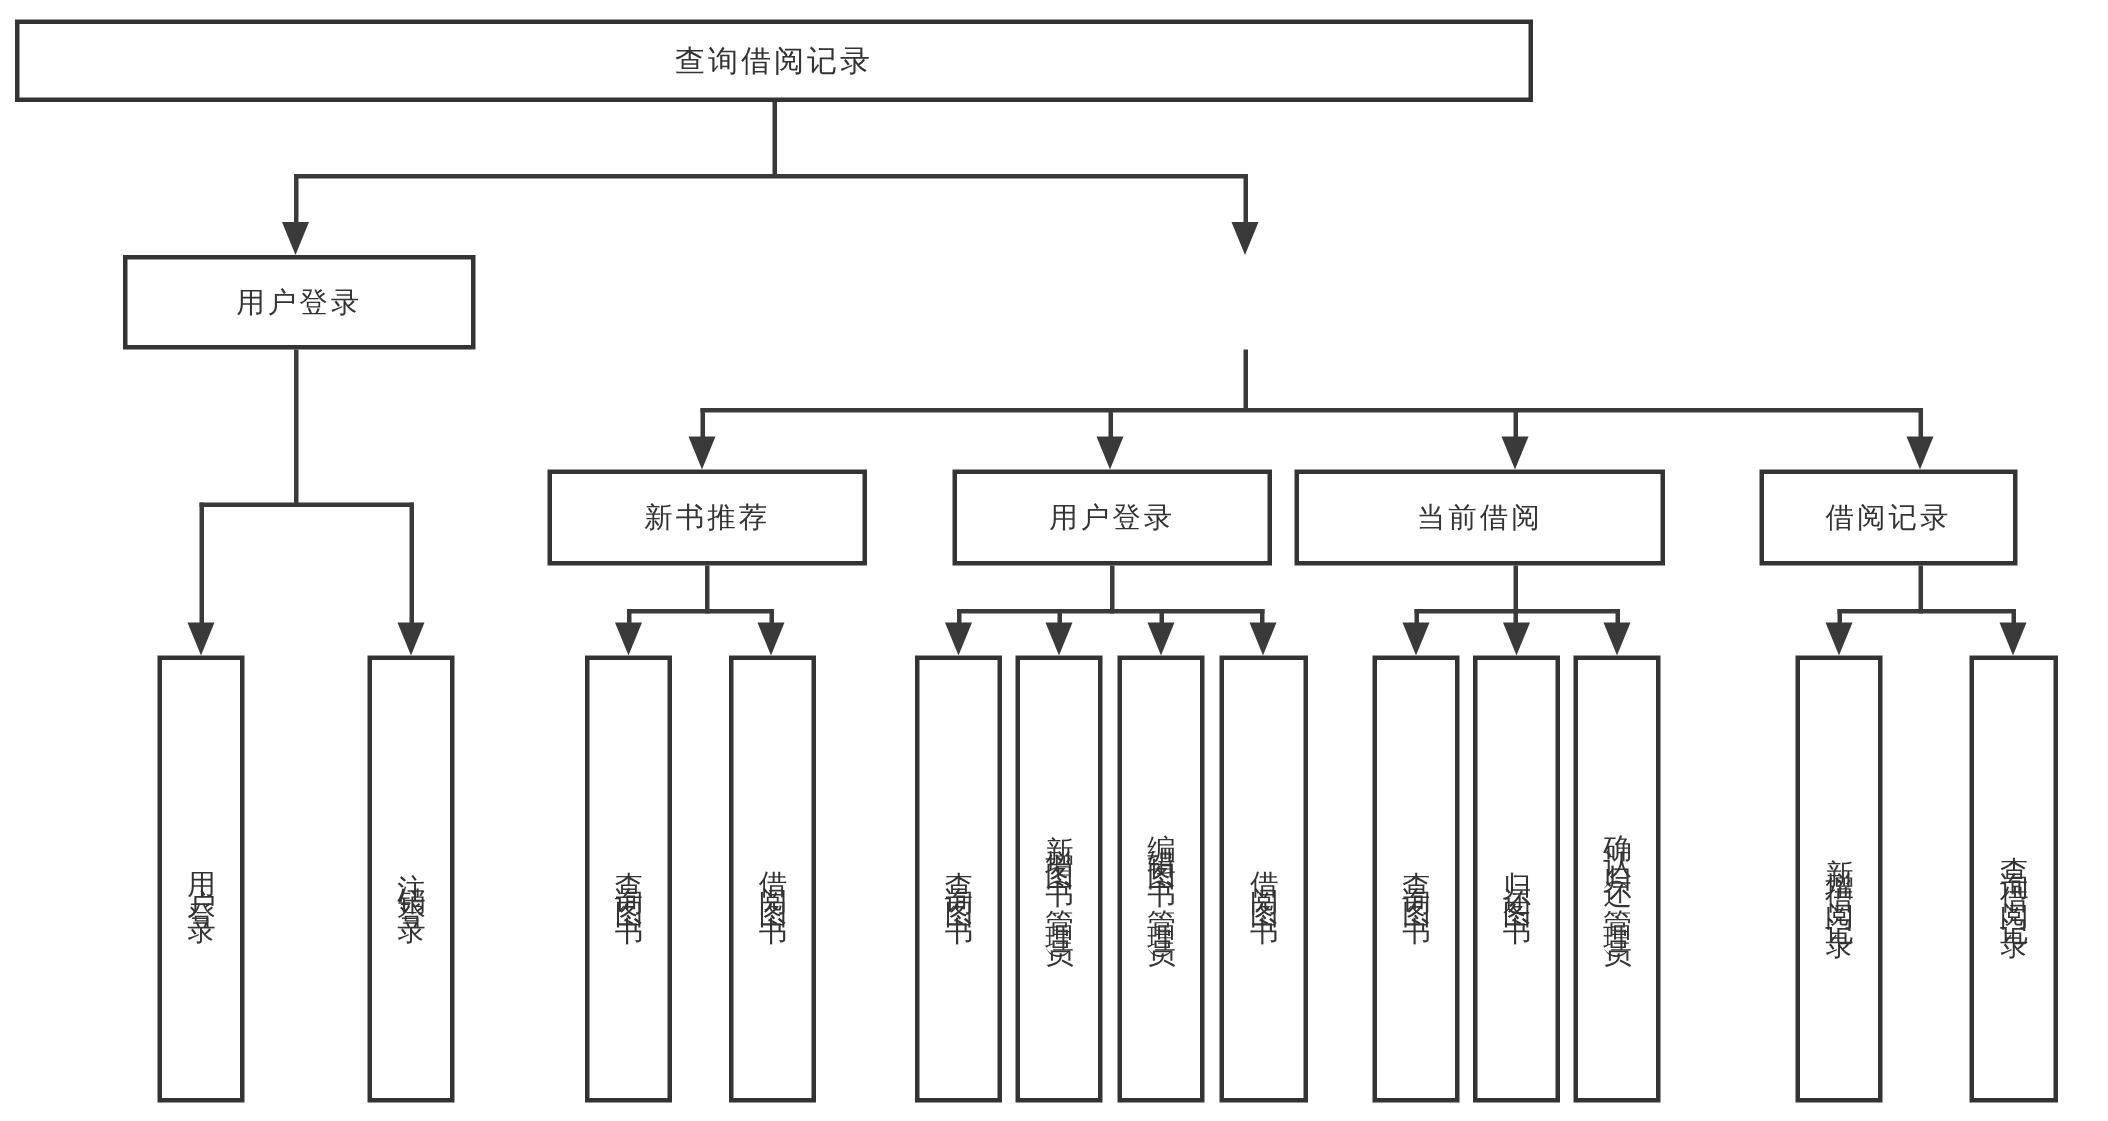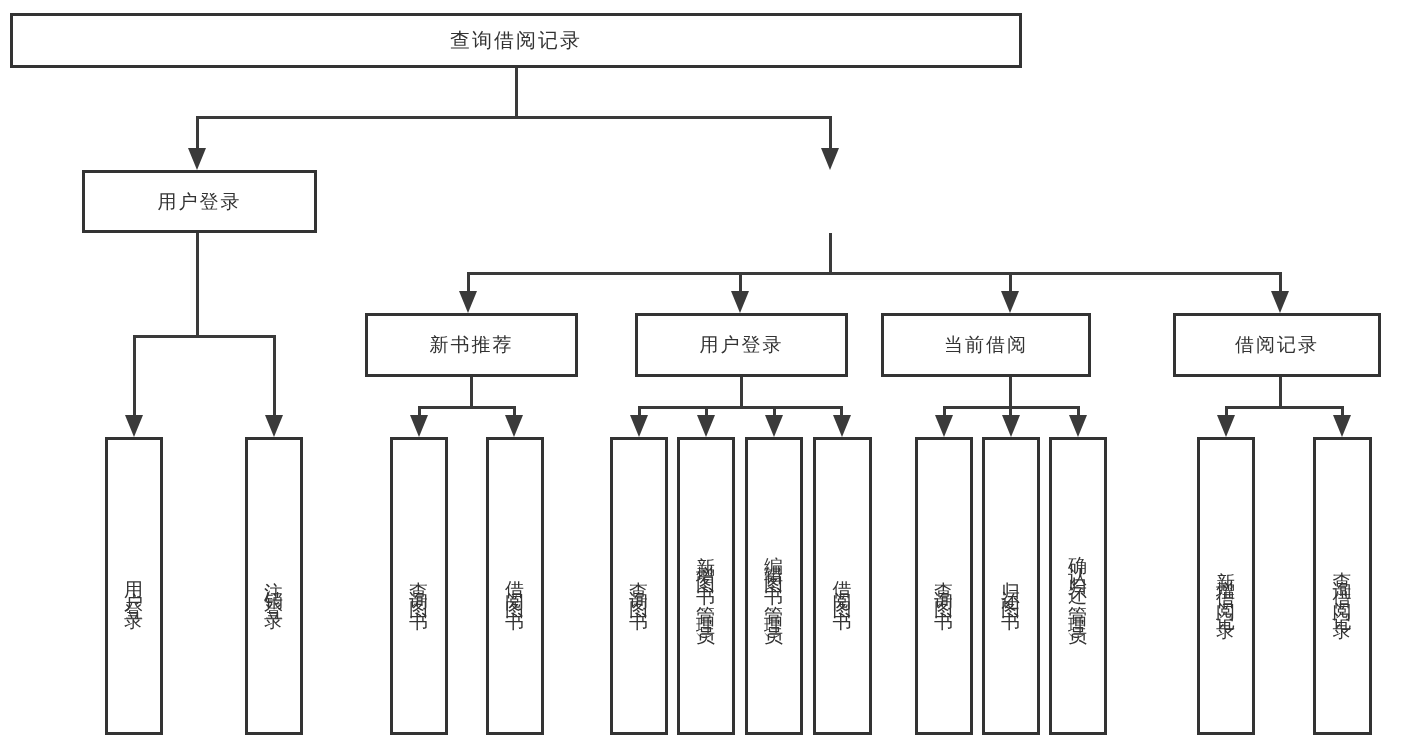--- a/index.html
+++ b/index.html
@@ -95,24 +95,24 @@
   <div class="arrow" style="left:1010px;top:291px"></div>
   <div class="line" style="left:1279px;top:272px;width:3px;height:20px"></div>
   <div class="arrow" style="left:1280px;top:291px"></div>
 
   <div class="box" style="left:365px;top:313px;width:213px;height:64px">
     <span class="hl">新书推荐</span>
   </div>
   <div class="box" style="left:635px;top:313px;width:213px;height:64px">
     <span class="hl">用户登录</span>
   </div>
-  <div class="box" style="left:881px;top:313px;width:210px;height:64px">
+  <div class="box" style="left:863px;top:313px;width:247px;height:64px">
     <span class="hl">当前借阅</span>
   </div>
-  <div class="box" style="left:1173px;top:313px;width:208px;height:64px">
+  <div class="box" style="left:1173px;top:313px;width:172px;height:64px">
     <span class="hl">借阅记录</span>
   </div>
 
   <div class="line" style="left:470px;top:377px;width:3px;height:32px"></div>
   <div class="line" style="left:418px;top:406px;width:98px;height:3px"></div>
   <div class="line" style="left:418px;top:406px;width:3px;height:12px"></div>
   <div class="arrow" style="left:419px;top:415px"></div>
   <div class="line" style="left:513px;top:406px;width:3px;height:12px"></div>
   <div class="arrow" style="left:514px;top:415px"></div>
 

